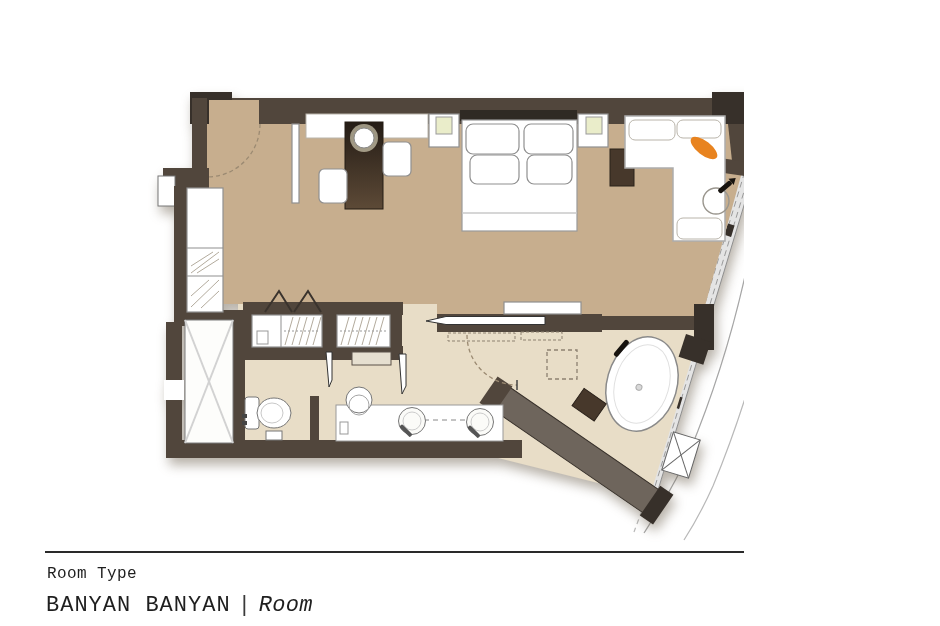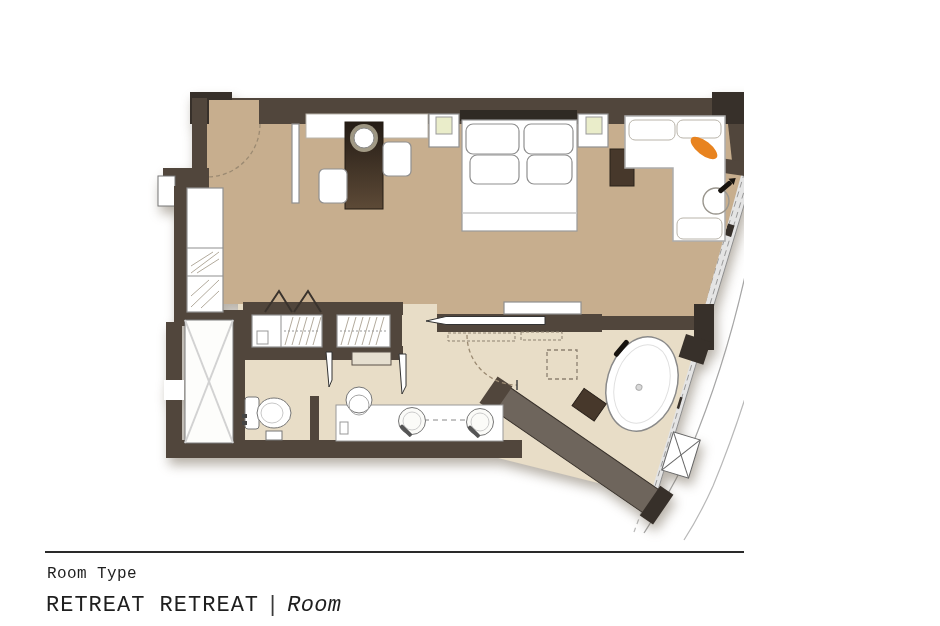--- a/index.html
+++ b/index.html
@@ -253,15 +253,15 @@
         <ellipse cx="642" cy="356" rx="27" ry="40" fill="none" stroke="#e0e0e0"></ellipse>
         <circle cx="640" cy="360" r="3" fill="#d9d9d9" stroke="#aaa"></circle>
       </g>
       <rect x="619" y="310" width="5" height="20" rx="2" class="blk" transform="rotate(40 621 320)"></rect>
       <rect x="576" y="366" width="27" height="21" class="wood" transform="rotate(35 589 376)"></rect>
     </g>
   </svg>
 
   <div class="rule"></div>
   <div class="room-type">Room Type</div>
-  <div class="room-title"><span>RETREAT RETREAT</span><span class="sep">|</span><span class="variant">Room</span></div>
+  <div class="room-title"><span>BANYAN BANYAN</span><span class="sep">|</span><span class="variant">Room</span></div>
 
 </div>
 
 </body></html>

